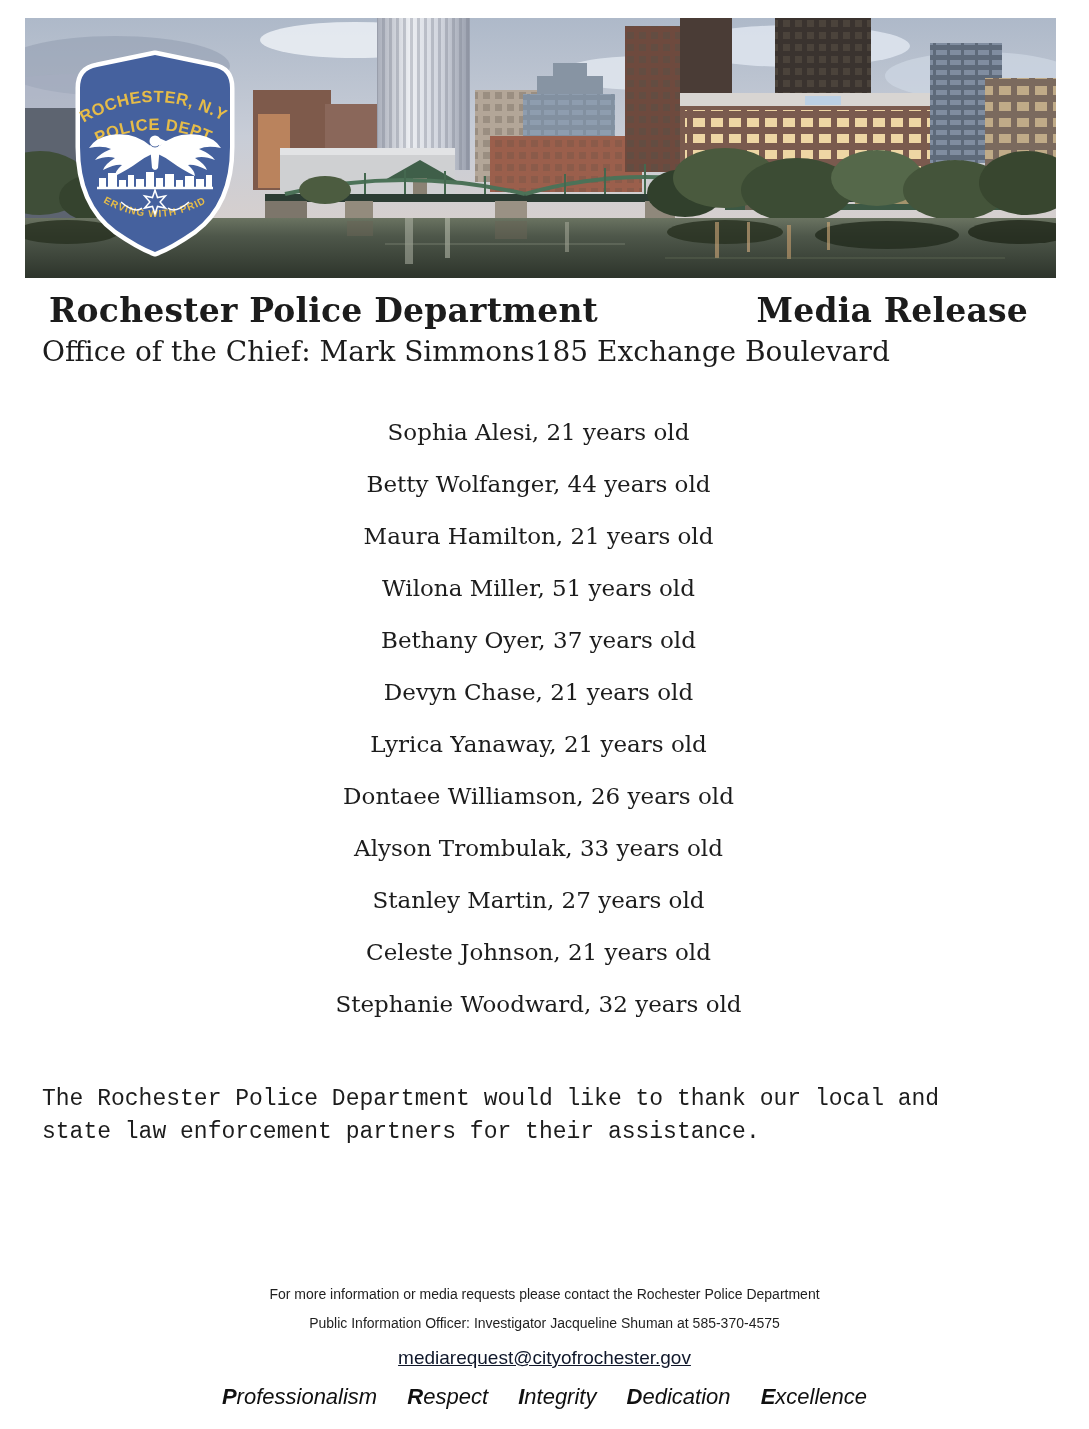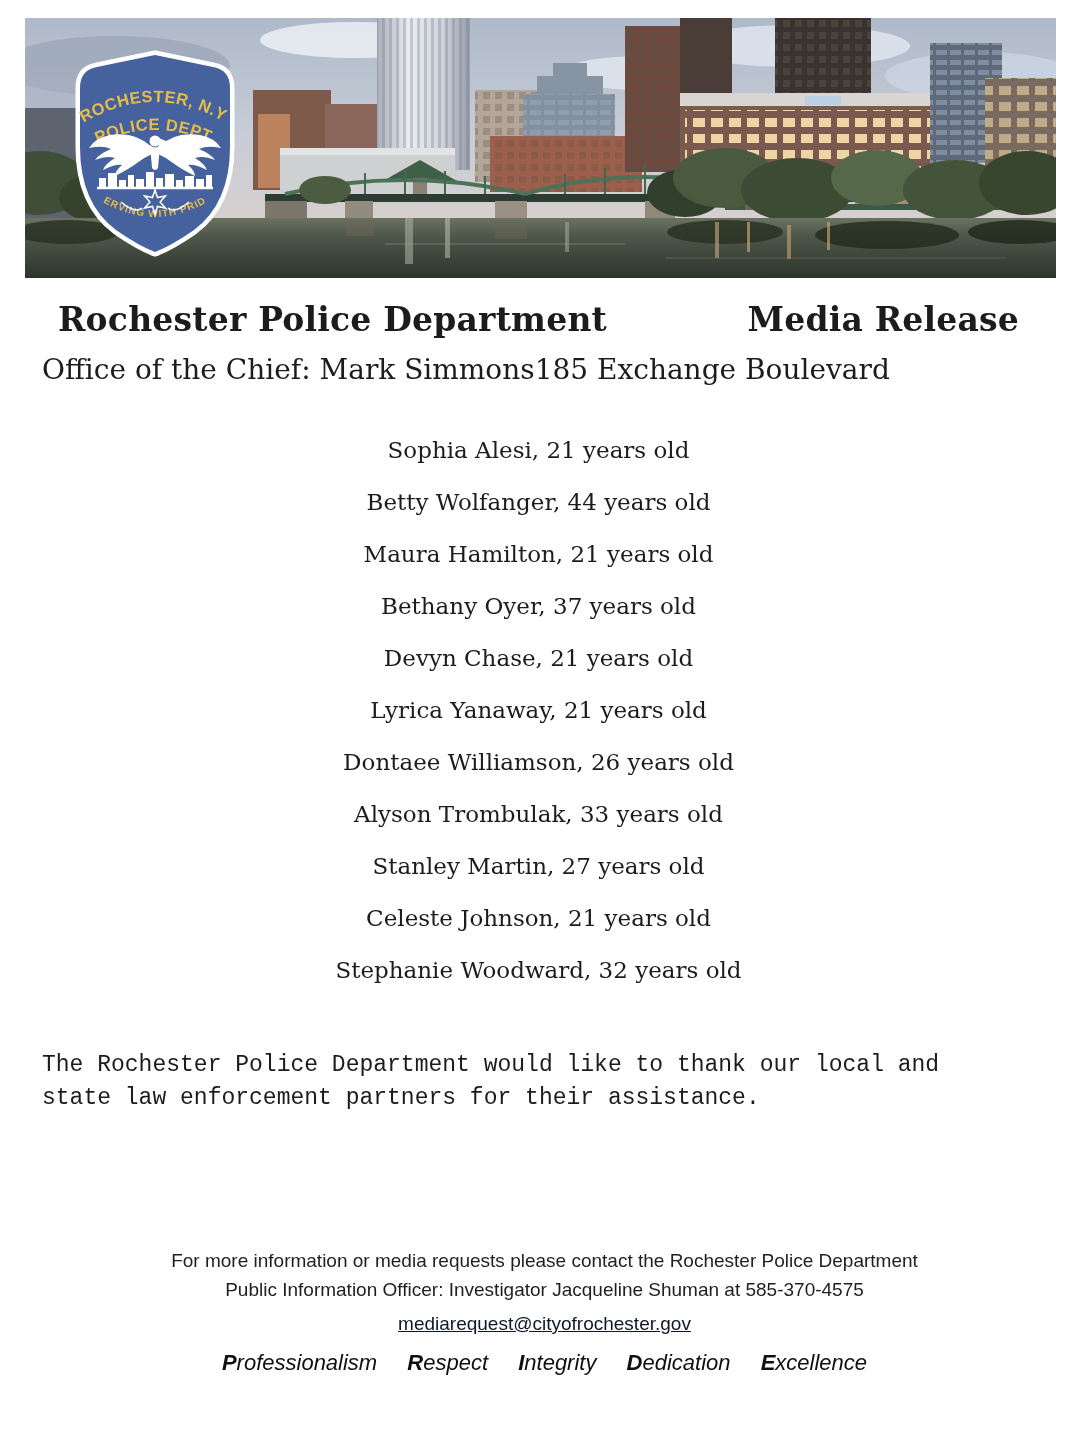--- a/index.html
+++ b/index.html
@@ -6,30 +6,30 @@
   body{
     width:1089px;height:1429px;background:#ffffff;overflow:hidden;
     color:#1c1c1c;font-family:"DejaVu Serif","Liberation Serif",serif;
     position:relative;
   }
   .header-photo{margin:18px 0 0 25px;width:1031px;height:260px;display:block;}
   .header-photo svg{display:block;width:1031px;height:260px;}
 
   .masthead{margin:7px 54px 0 42px;}
   .masthead-row{display:flex;justify-content:space-between;align-items:baseline;}
-  .masthead-row h1{margin:16px;font-size:33px;line-height:38px;font-weight:bold;letter-spacing:.2px;text-align:center;}
+  .masthead-row h1{margin:7px;font-size:33px;line-height:38px;font-weight:bold;letter-spacing:.2px;text-align:center;}
   .masthead-sub{display:flex;font-size:28px;line-height:28px;margin-top:1px;}
 
   .victims-list{margin:51px 54px 0 42px;}
   .victims-list p{margin:0 0 22px 0;font-size:23px;line-height:30px;text-align:center;}
 
   .closing{margin:64px 54px 0 42px;max-width:935px;font-size:23px;line-height:33px;font-family:Liberation Mono, monospace;}
 
   .footer{margin-top:131px;text-align:center;font-family:"Liberation Sans",sans-serif;color:#1f1f1f;}
-  .footer .contact{margin:0;font-size:19px;line-height:29px;}
+  .footer .contact{margin:0;font-size:14px;line-height:29px;}
   .email-row{margin-top:8px;line-height:24px;}
   .email-link{font-size:19px;color:#0f172a;text-decoration:underline;cursor:pointer;}
   .motto{margin-top:13px;font-size:22px;font-style:italic;color:#101010;}
   .motto span{display:inline-block;margin:0 12px;font-weight:normal;}
   .motto span::first-letter{font-weight:bold;}
 
   .badge-arc-text{fill:#e6bc48;font-family:"Liberation Sans",sans-serif;font-weight:bold;}
 </style>
 </head>
 <body>
@@ -232,20 +232,21 @@
   <div class="masthead-sub">
     <div>Office of the Chief: Mark Simmons</div>
     <div>185 Exchange Boulevard</div>
   </div>
 </div>
 
 <div class="victims-list">
   <p>Sophia Alesi, 21 years old</p>
   <p>Betty Wolfanger, 44 years old</p>
   <p>Maura Hamilton, 21 years old</p>
+  <p>Wilona Miller, 51 years old</p>
   <p>Bethany Oyer, 37 years old</p>
   <p>Devyn Chase, 21 years old</p>
   <p>Lyrica Yanaway, 21 years old</p>
   <p>Dontaee Williamson, 26 years old</p>
   <p>Alyson Trombulak, 33 years old</p>
   <p>Stanley Martin, 27 years old</p>
   <p>Celeste Johnson, 21 years old</p>
   <p>Stephanie Woodward, 32 years old</p>
 </div>
 

